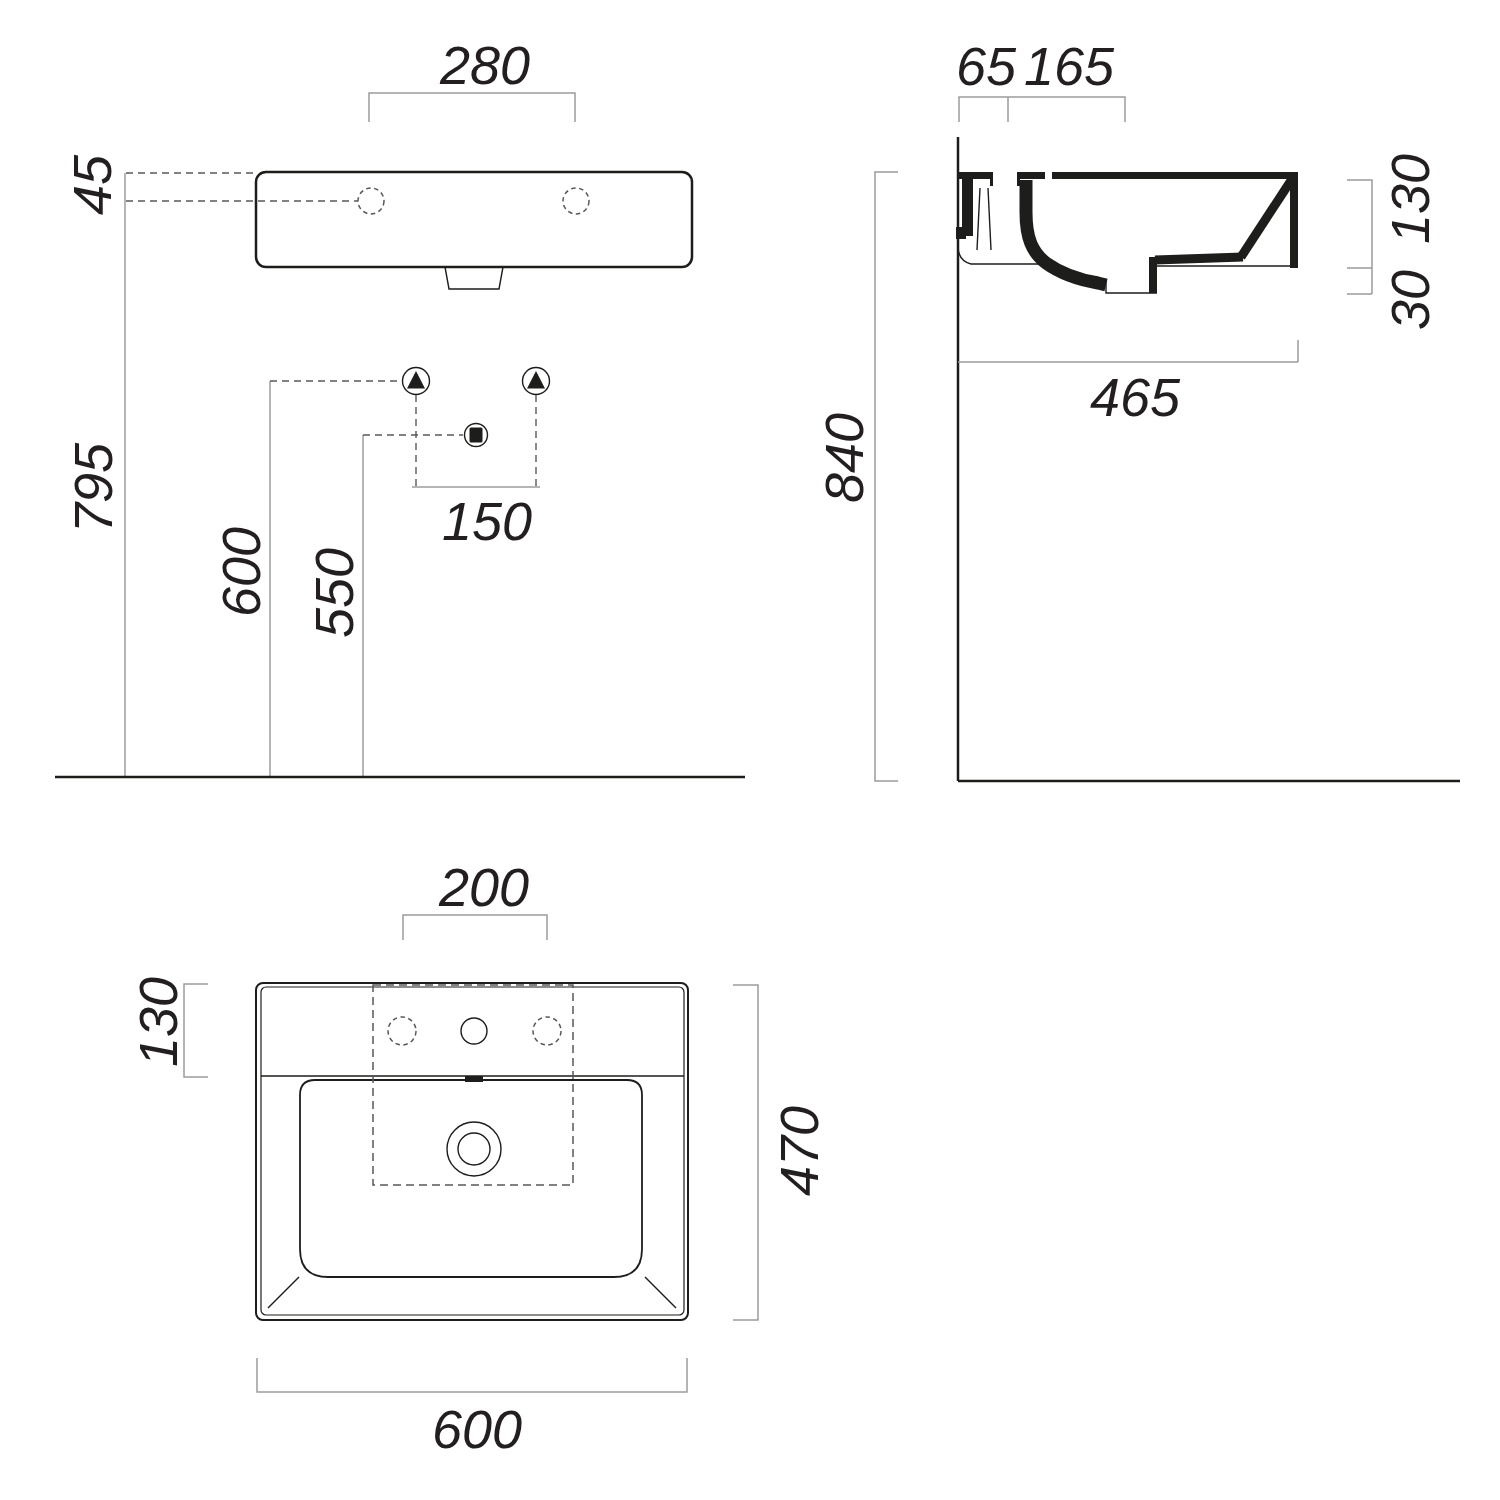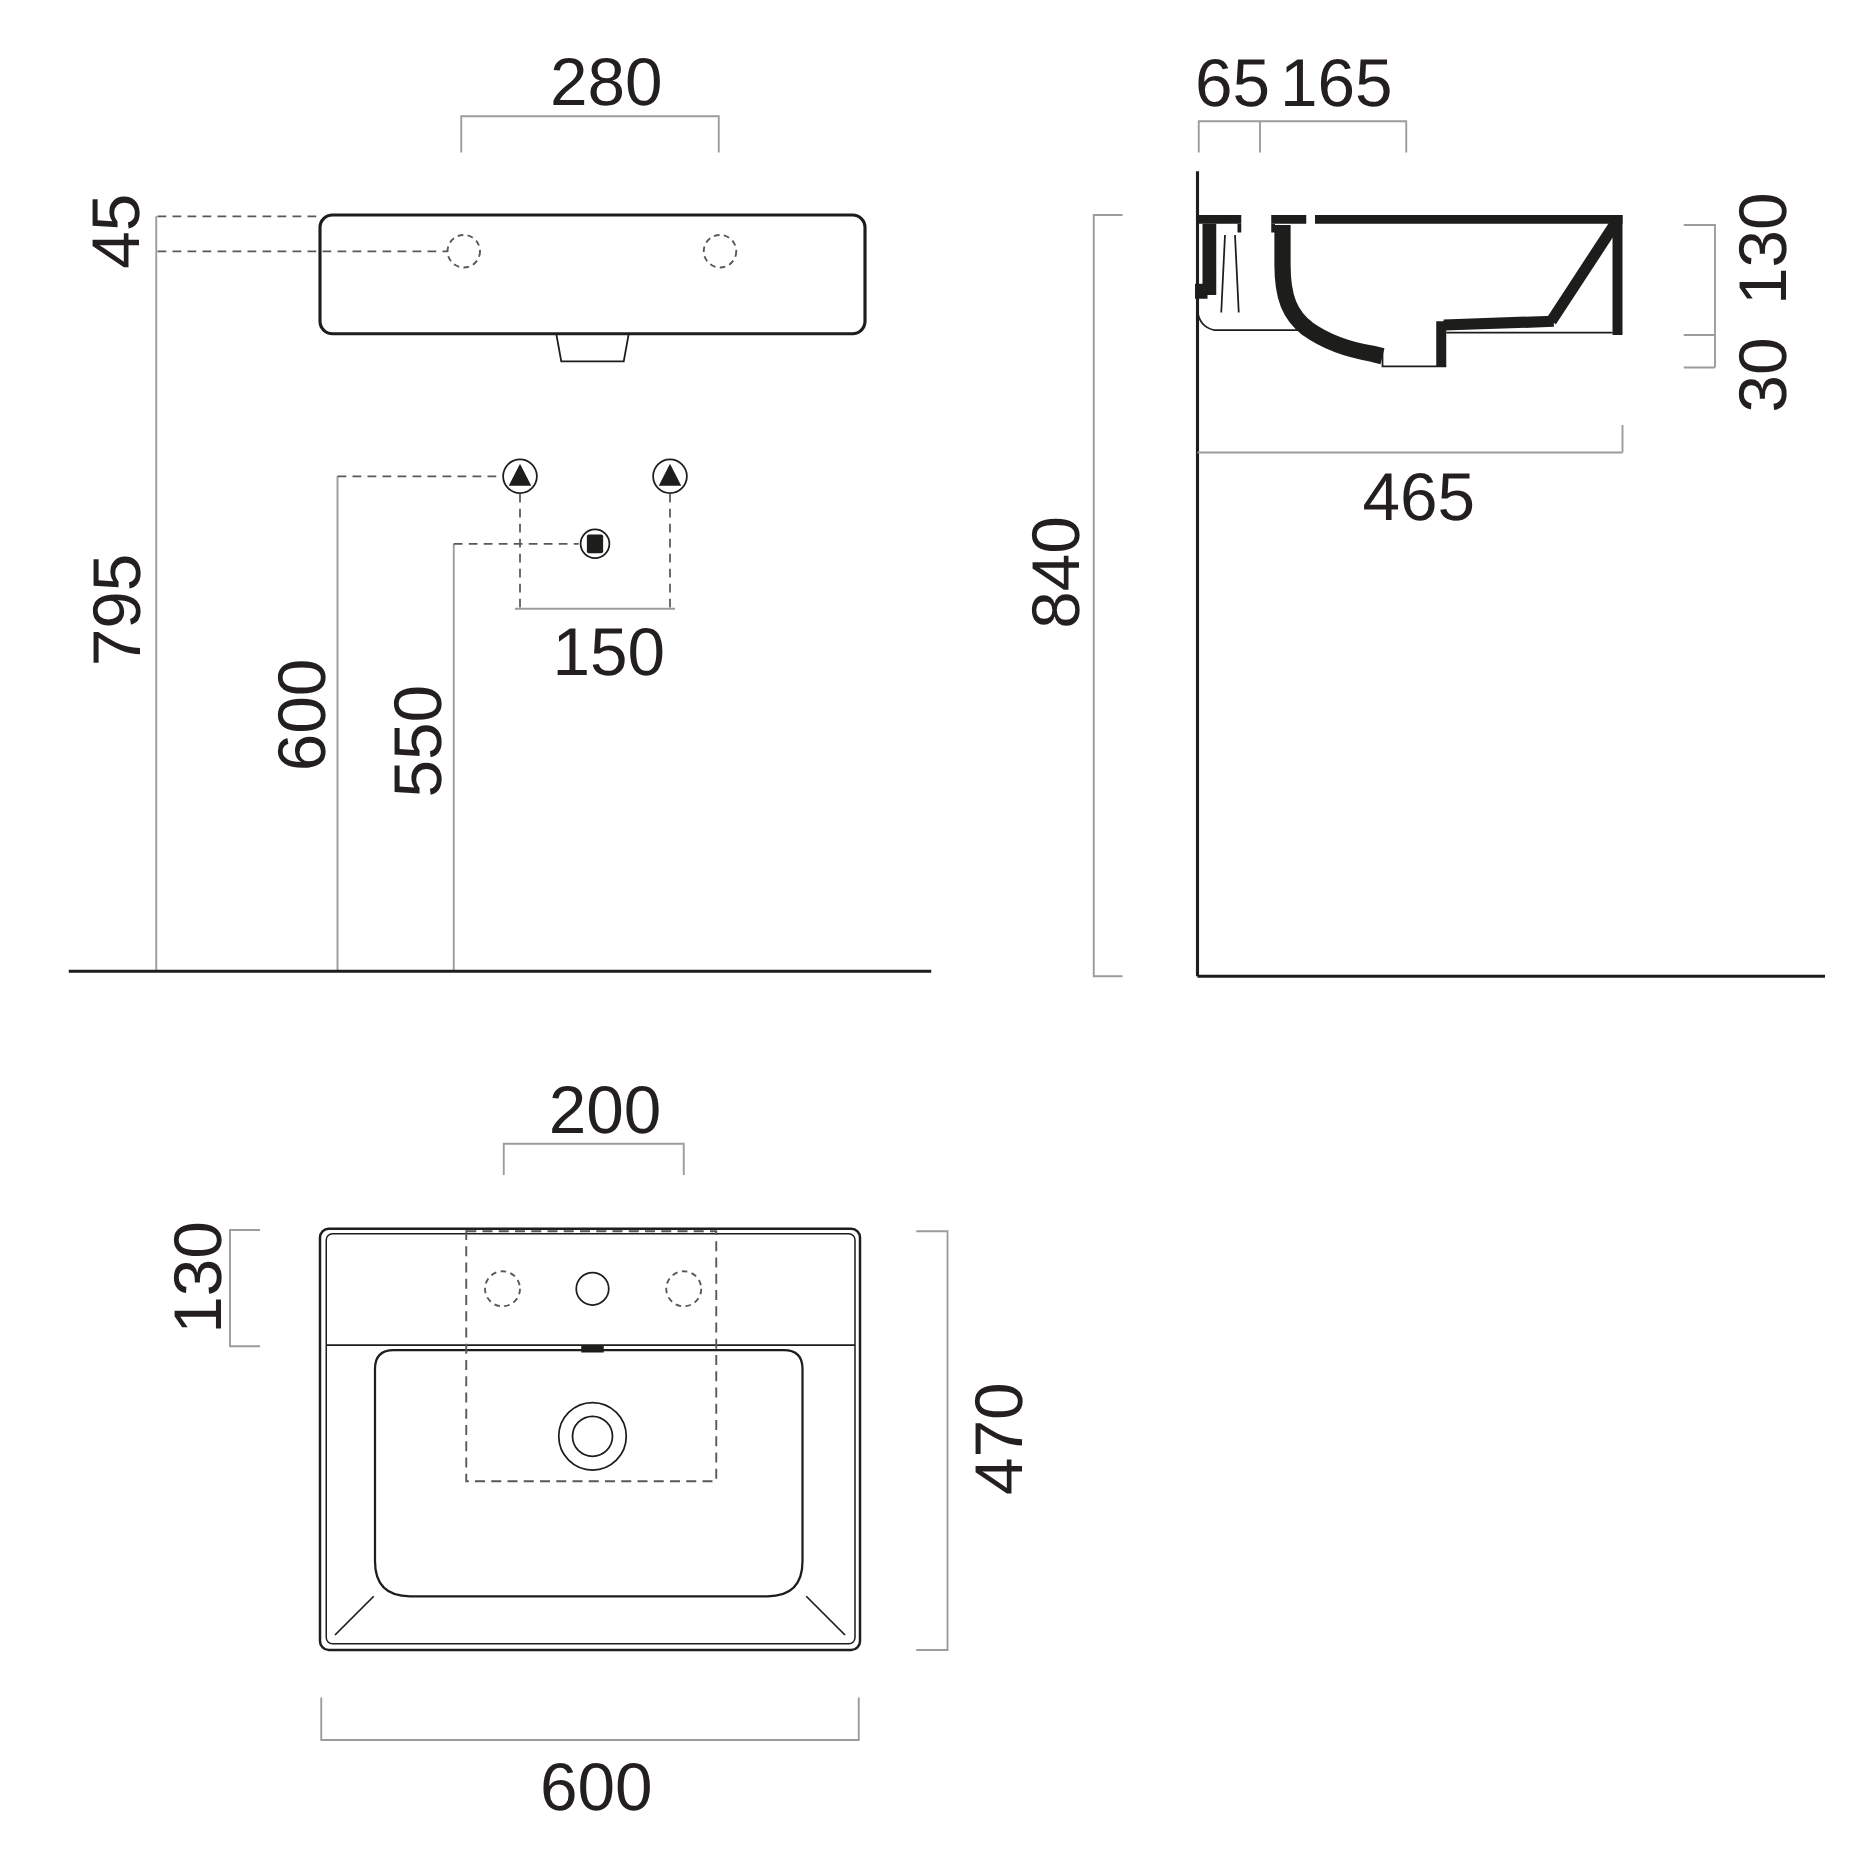--- a/index.html
+++ b/index.html
@@ -1,20 +1,21 @@
 <!DOCTYPE html>
 <html><head>
 <meta charset="utf-8">
 <style>
   html,body{margin:0;padding:0;background:#ffffff;}
   .sheet{
     position:relative;
     width:1500px;height:1500px;
     background:#ffffff;
     font-family:"Liberation Sans", sans-serif;
+    font-style:italic;
   }
   svg{display:block;}
   text{
     font-family:"Liberation Sans", sans-serif;
     font-size:54px;
     fill:#231f20;
     font-weight:400;
   }
   .outline{stroke:#1d1d1b;fill:none;}
   .thick{stroke-width:2.5;}

